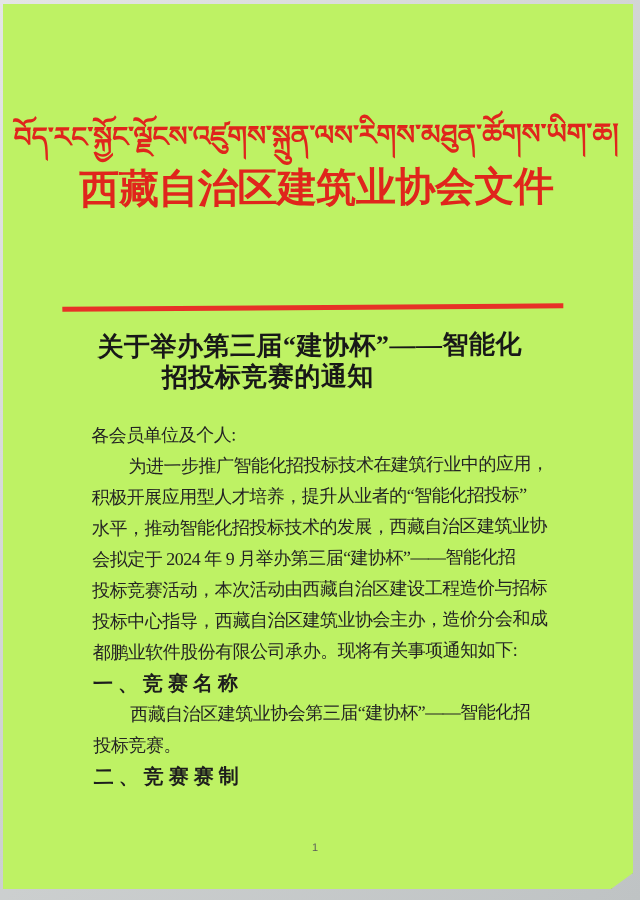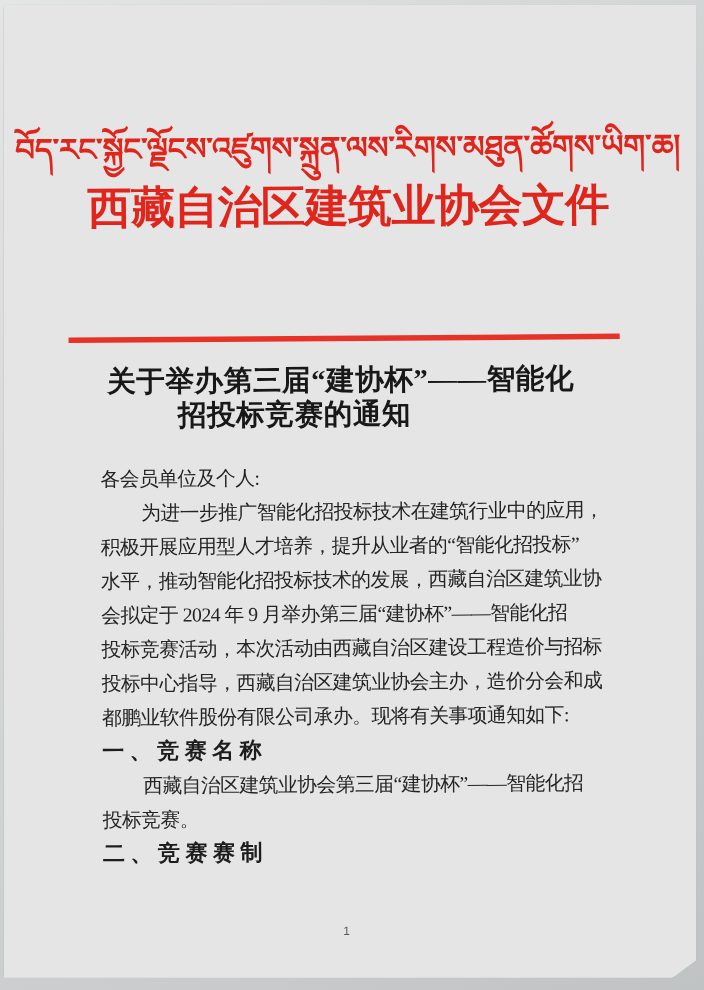--- a/index.html
+++ b/index.html
@@ -6,21 +6,21 @@
   body {
     width: 640px; height: 900px;
     position: relative;
     overflow: hidden;
     background: linear-gradient(135deg, #e4e5e5 0%, #cdd0d0 55%, #bfc3c4 100%);
     font-family: "Liberation Serif", "DejaVu Serif", serif;
   }
   .paper {
     position: absolute;
     left: 3px; top: 4px; right: 7px; bottom: 11px;
-    background: #e5e5e5;
+    background: #bef264;
     box-shadow: 0 1px 4px rgba(0,0,0,0.35);
     clip-path: polygon(0 0, 100% 0, 100% calc(100% - 16px), calc(100% - 22px) 100%, 0 100%);
   }
   .content {
     position: absolute;
     inset: 0;
     transform: rotate(-0.4deg);
     transform-origin: 50% 45%;
   }
   .tibetan-title {

